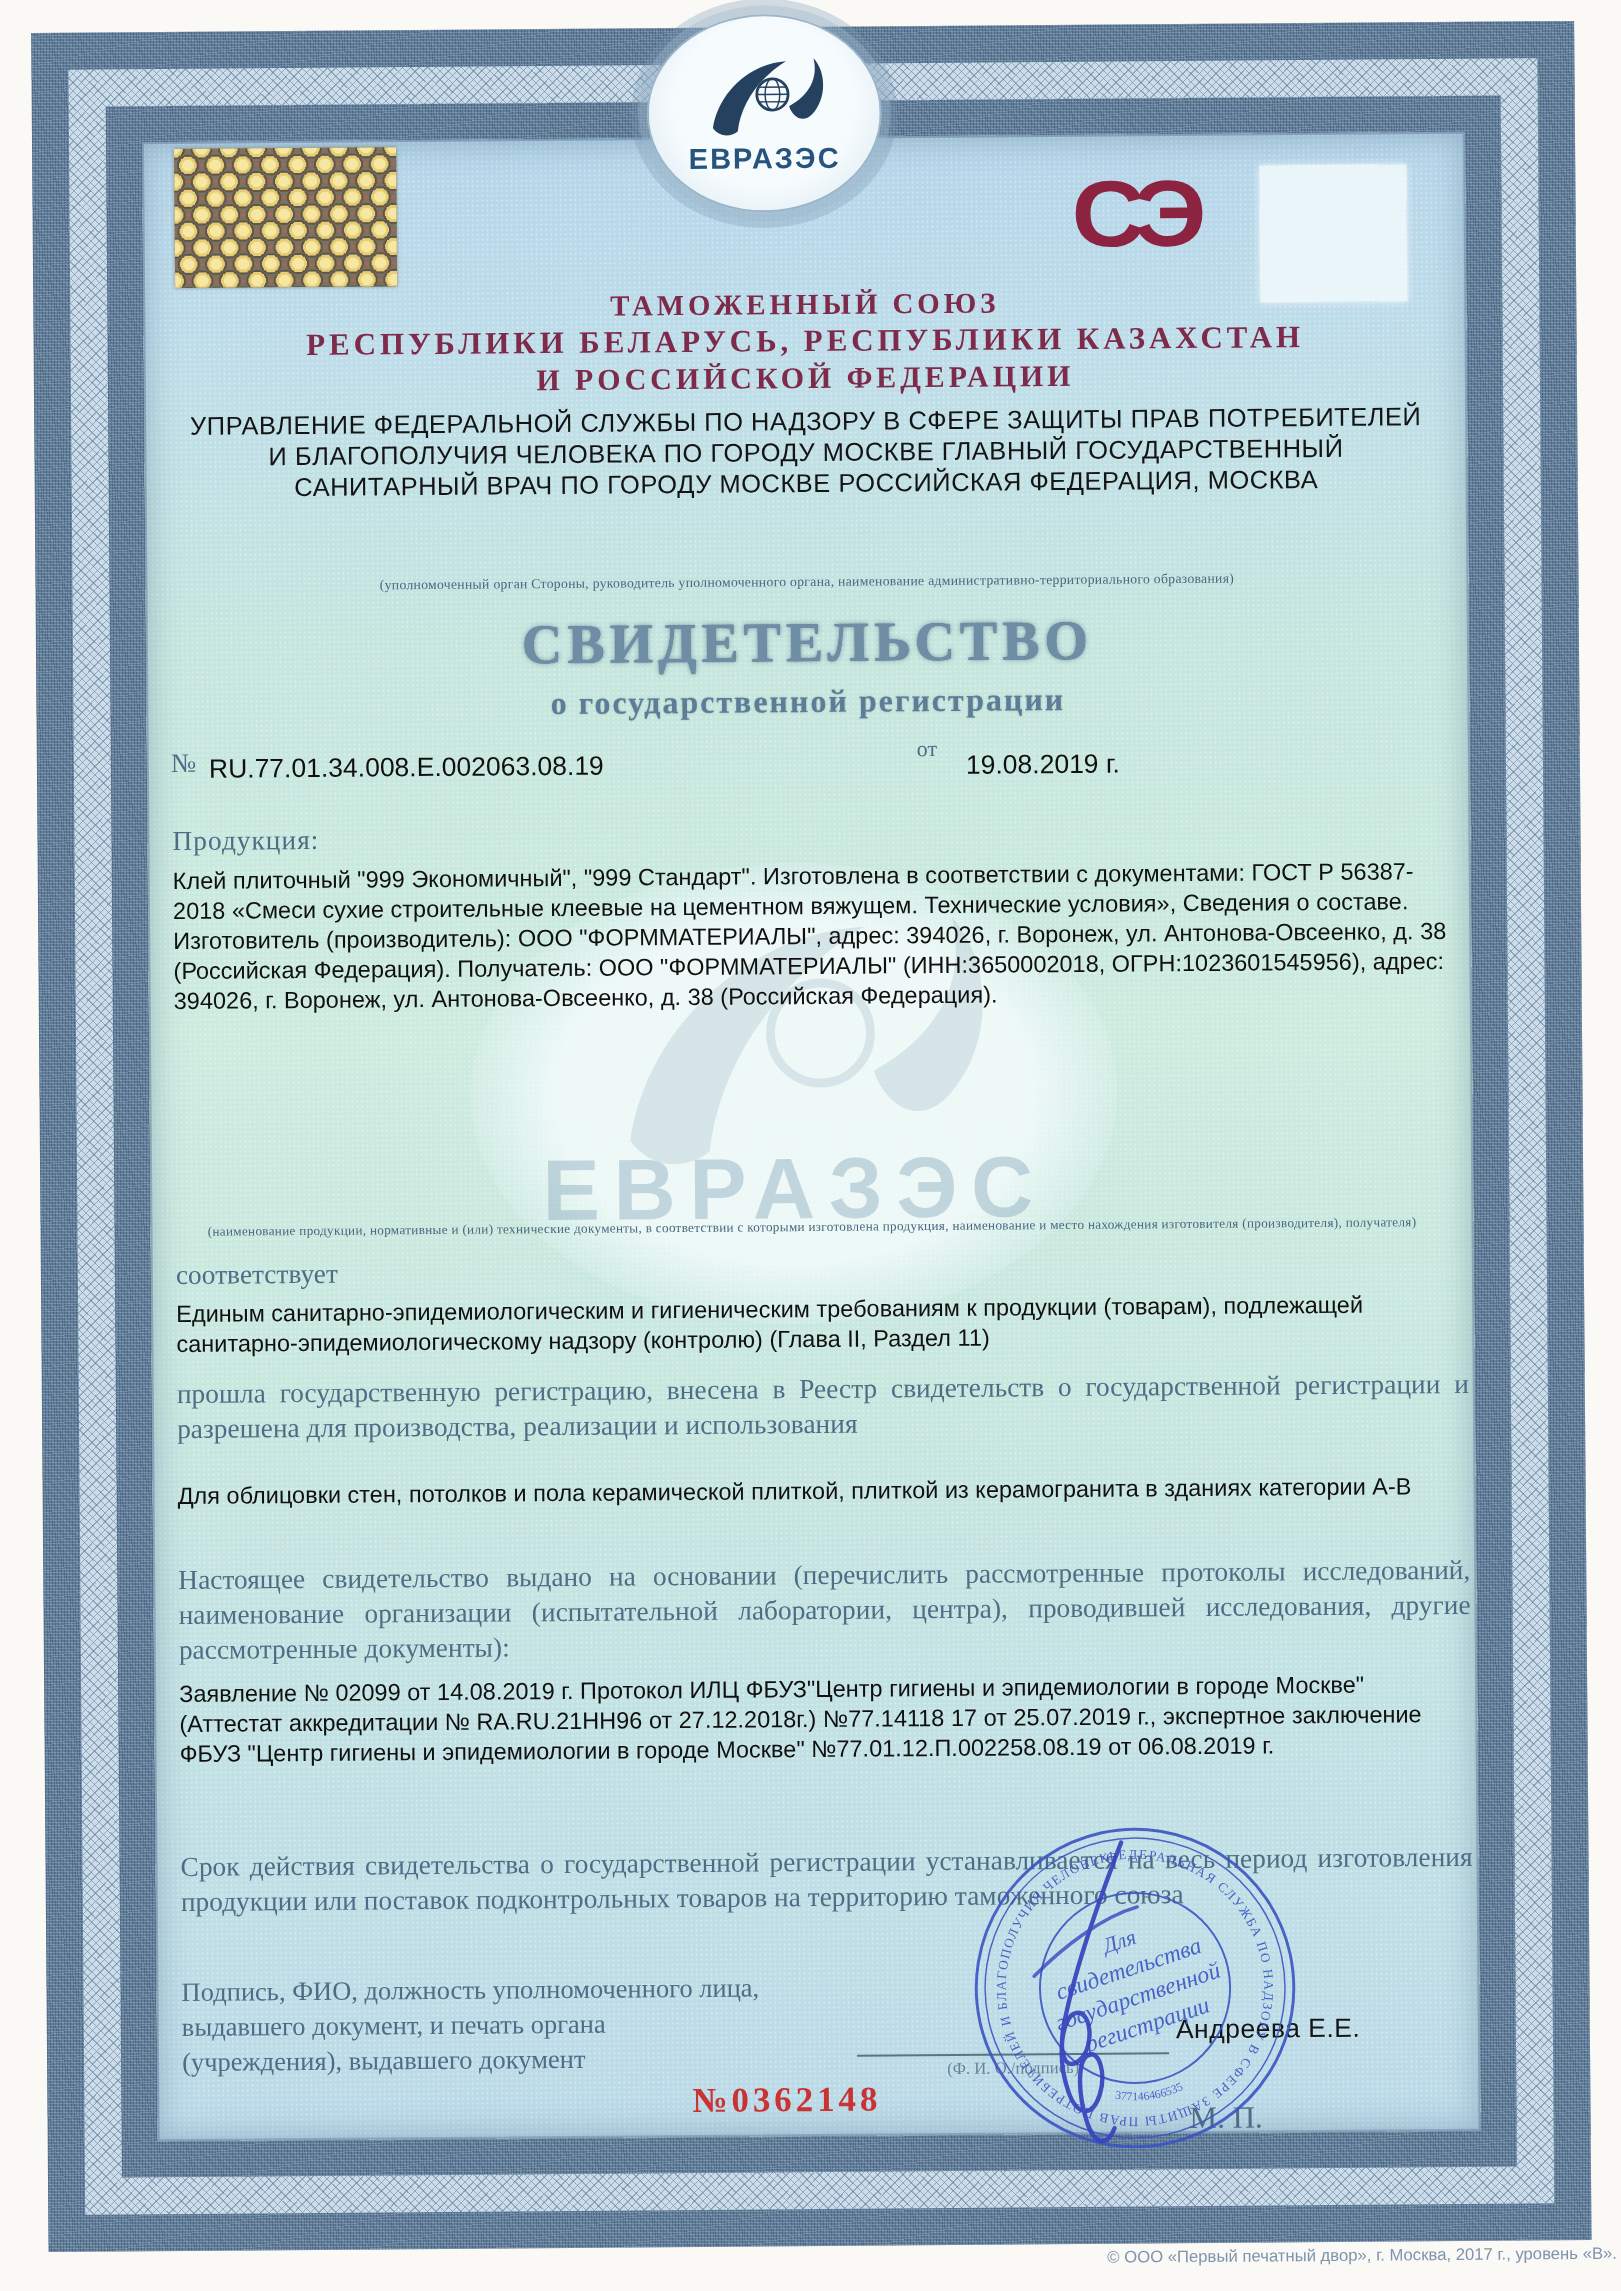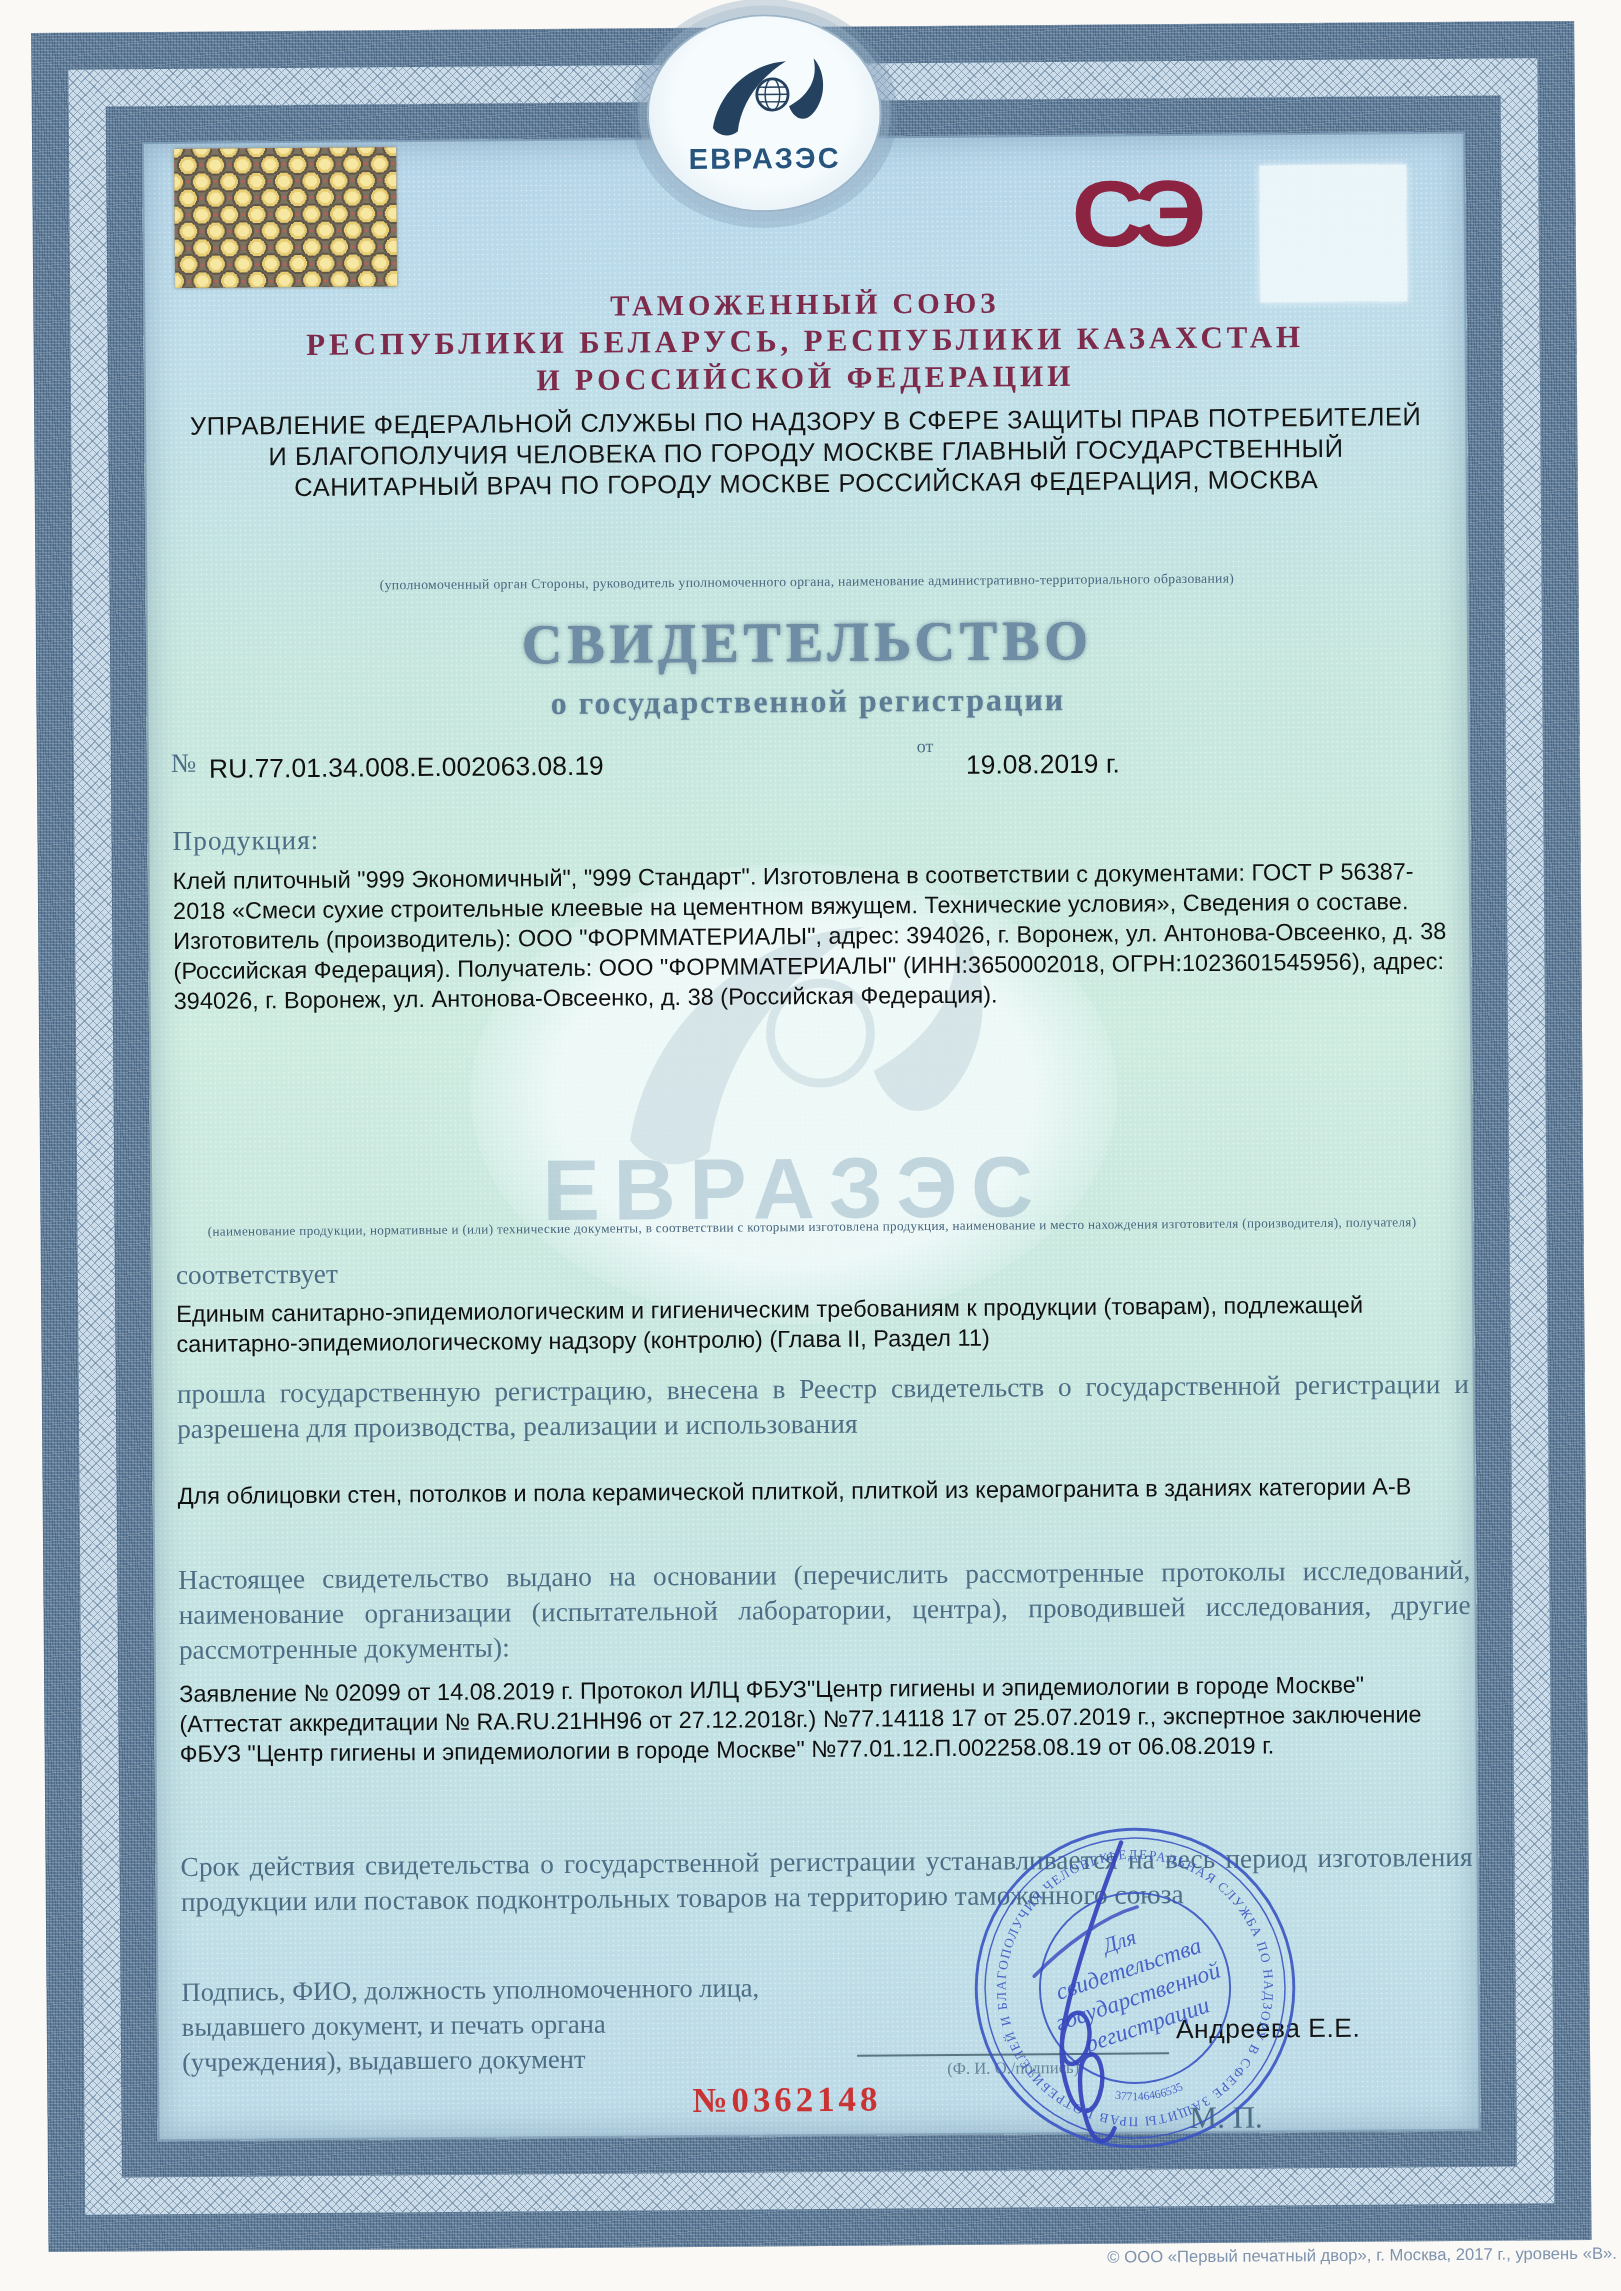--- a/index.html
+++ b/index.html
@@ -141,21 +141,21 @@
 
   <div class="txt center blackhead" style="top:406px;font-size:25.5px;line-height:31px;left:188px;width:1245px;">УПРАВЛЕНИЕ ФЕДЕРАЛЬНОЙ СЛУЖБЫ ПО НАДЗОРУ В СФЕРЕ ЗАЩИТЫ ПРАВ ПОТРЕБИТЕЛЕЙ И БЛАГОПОЛУЧИЯ ЧЕЛОВЕКА ПО ГОРОДУ МОСКВЕ ГЛАВНЫЙ ГОСУДАРСТВЕННЫЙ САНИТАРНЫЙ ВРАЧ ПО ГОРОДУ МОСКВЕ РОССИЙСКАЯ ФЕДЕРАЦИЯ, МОСКВА</div>
 
   <div class="txt center smallcap" style="top:574px;">(уполномоченный орган Стороны, руководитель уполномоченного органа, наименование административно-территориального образования)</div>
 
   <div id="title-main" class="txt center">СВИДЕТЕЛЬСТВО</div>
   <div id="title-sub" class="txt center">о государственной регистрации</div>
 
   <div class="txt bluetxt" style="left:173px;top:743px;font-size:26.5px;">№</div>
   <div class="txt sans-body" style="left:211px;top:749px;font-size:26.5px;">RU.77.01.34.008.E.002063.08.19</div>
-  <div class="txt bluetxt" style="left:919px;top:737px;font-size:18px;">от</div>
+  <div class="txt bluetxt" style="left:919px;top:737px;font-size:22px;">от</div>
   <div class="txt sans-body" style="left:968px;top:751px;font-size:26.5px;">19.08.2019 г.</div>
 
   <div class="txt bluetxt" style="left:174px;top:821px;font-size:27.4px;letter-spacing:1px;">Продукция:</div>
   <div class="txt sans-body" style="left:174px;top:861px;width:1286px;">Клей плиточный "999 Экономичный", "999 Стандарт". Изготовлена в соответствии с документами: ГОСТ Р 56387-2018 «Смеси сухие строительные клеевые на цементном вяжущем. Технические условия», Сведения о составе. Изготовитель (производитель): ООО "ФОРММАТЕРИАЛЫ", адрес: 394026, г. Воронеж, ул. Антонова-Овсеенко, д. 38 (Российская Федерация).  Получатель: ООО "ФОРММАТЕРИАЛЫ" (ИНН:3650002018, ОГРН:1023601545956), адрес: 394026, г. Воронеж, ул. Антонова-Овсеенко, д. 38 (Российская Федерация).</div>
   <div class="txt center smallcap" style="top:1219px;font-size:13.2px;">(наименование продукции, нормативные и (или) технические документы, в соответствии с которыми изготовлена продукция, наименование и место нахождения изготовителя (производителя), получателя)</div>
 
   <div class="txt bluetxt" style="left:174px;top:1255px;font-size:27.4px;">соответствует</div>
   <div class="txt sans-body" style="left:174px;top:1294px;width:1274px;">Единым санитарно-эпидемиологическим и гигиеническим требованиям к продукции (товарам), подлежащей санитарно-эпидемиологическому надзору (контролю) (Глава II, Раздел 11)</div>
 
   <div class="txt serif-clause" style="left:174px;top:1372px;width:1292px;">прошла государственную регистрацию, внесена в Реестр свидетельств о государственной регистрации и разрешена для производства, реализации и использования</div>

